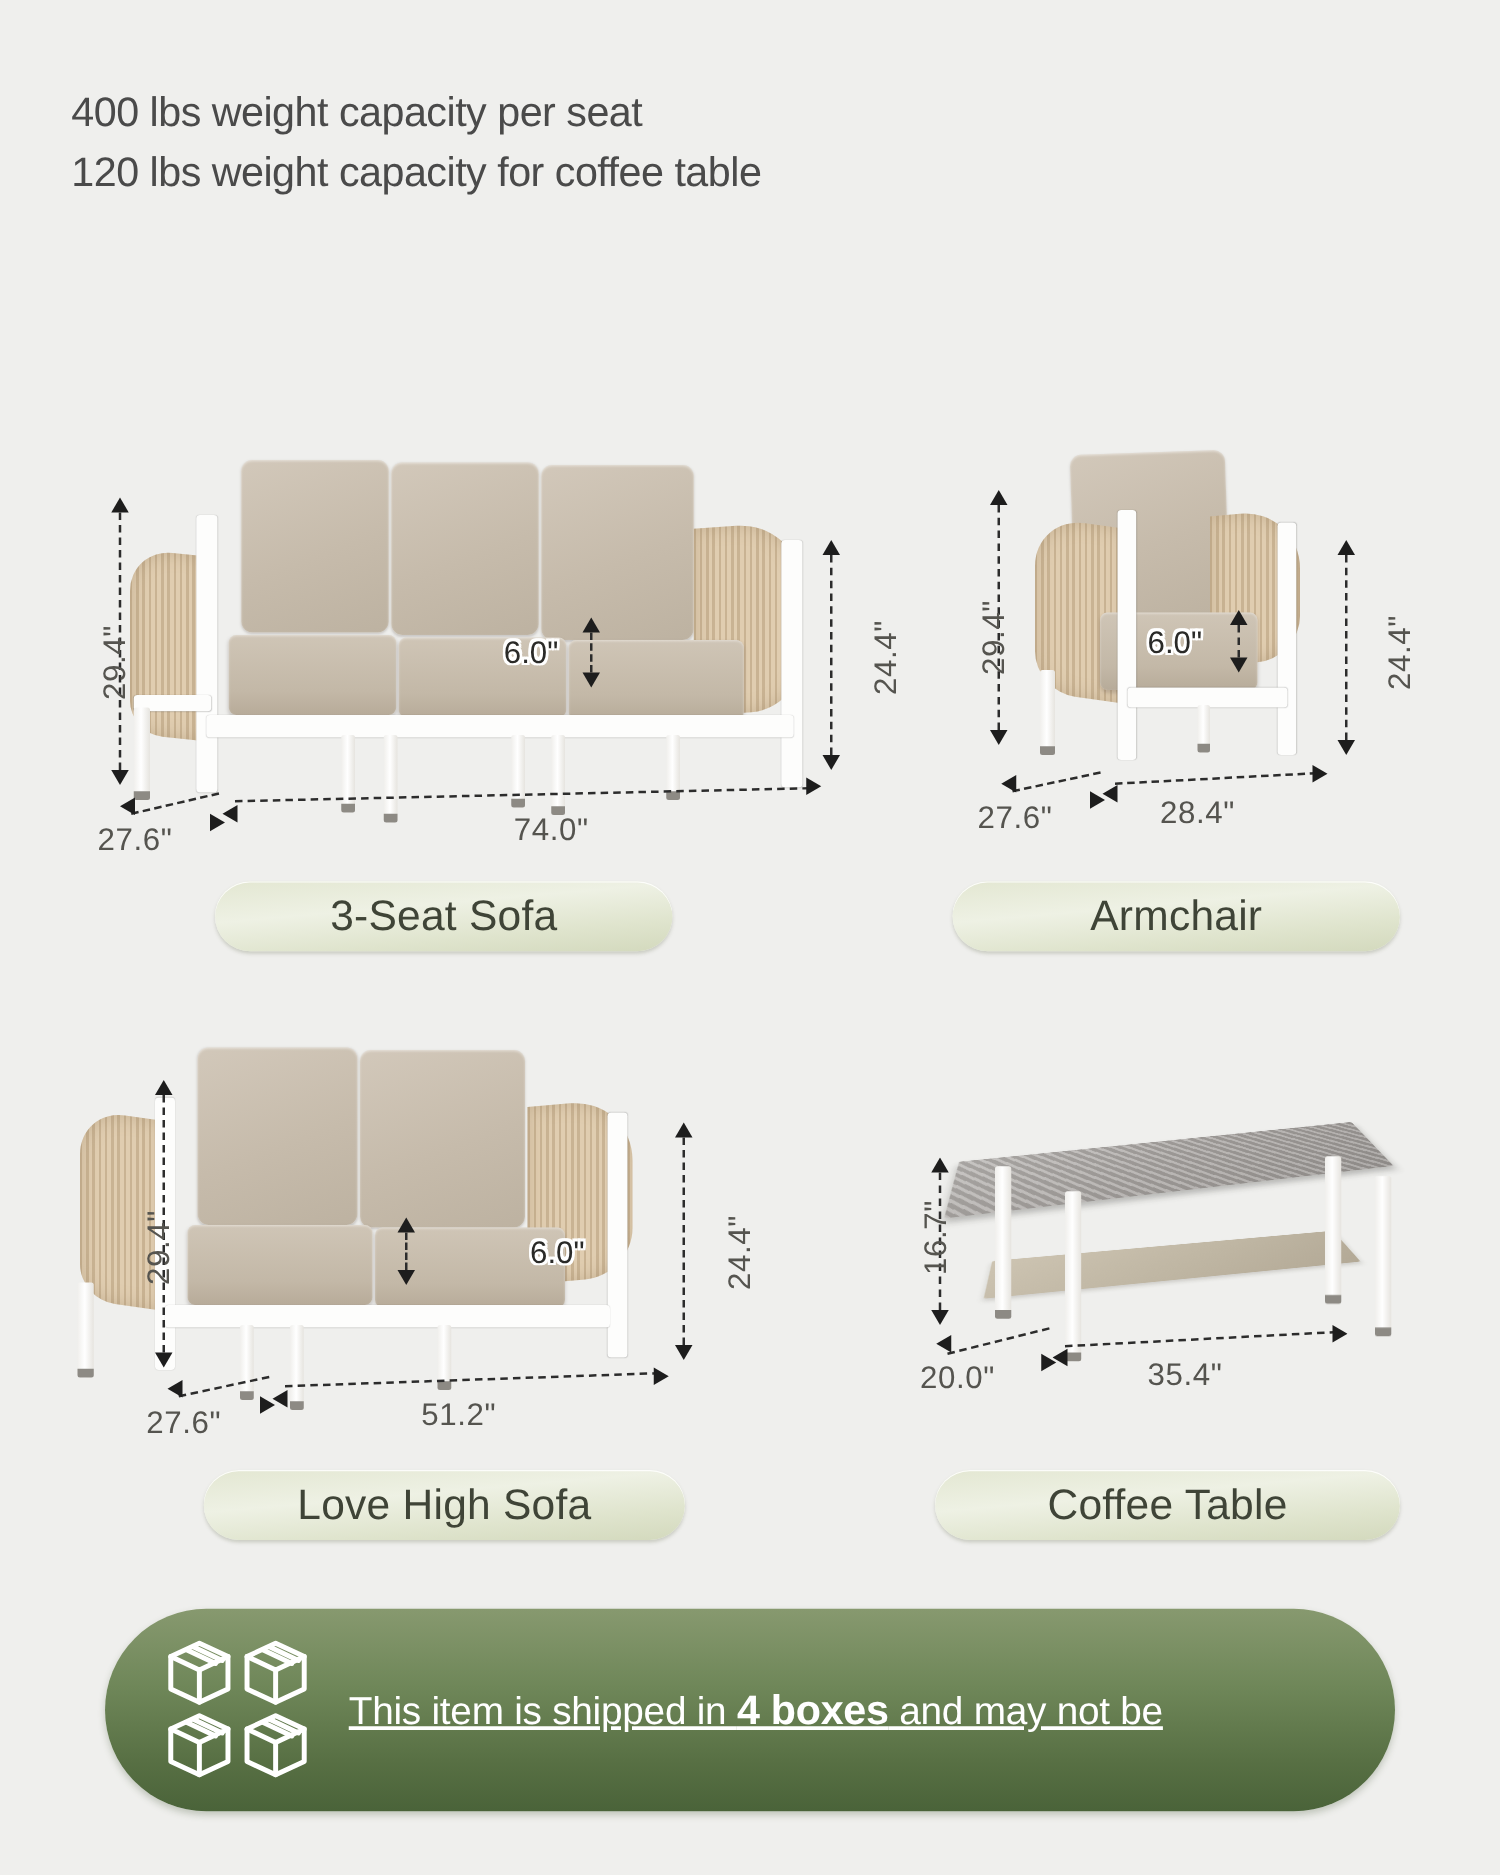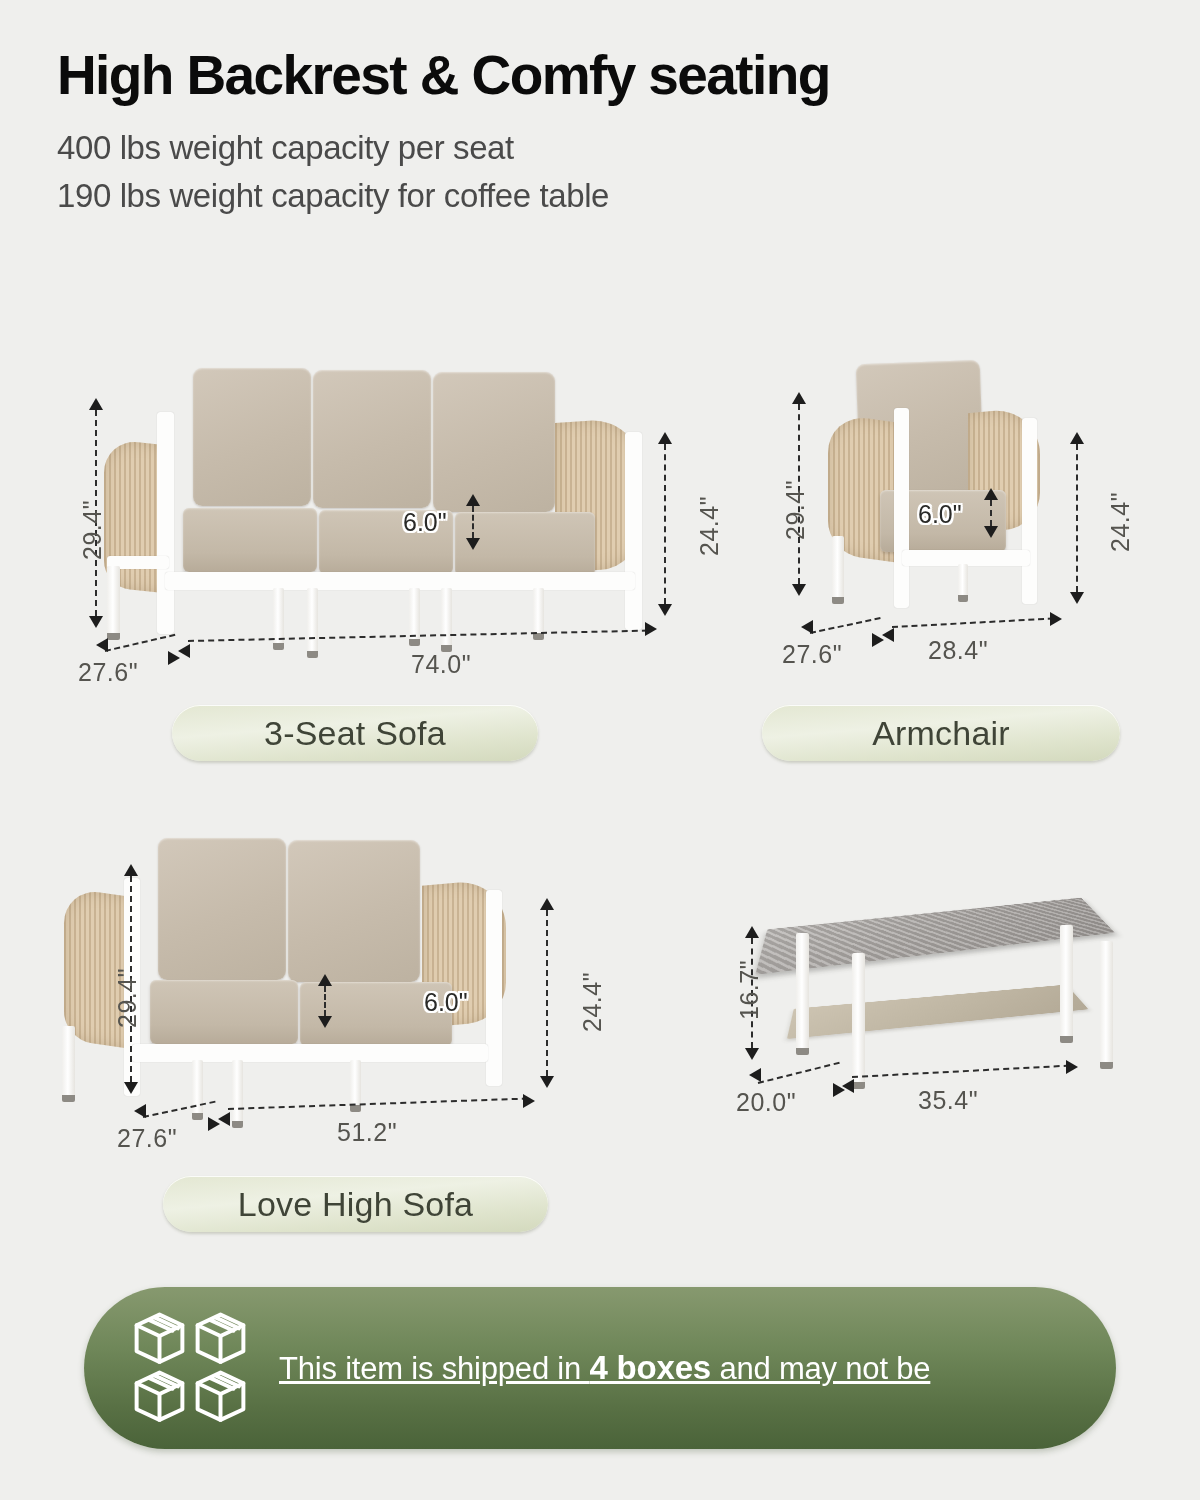--- a/index.html
+++ b/index.html
@@ -163,24 +163,23 @@
   }
   .banner-text b { font-weight: 700; font-size: 33px; }
   .banner-text div { white-space: nowrap; text-decoration: underline; }
 </style>
 </head>
 <body>
 
 <div class="page">
 
   <div class="header">
-    <div class="headline">High Backrest &amp; Comfy seating</div>
     <div class="subline">
       <div>400 lbs weight capacity per seat</div>
-      <div>190 lbs weight capacity for coffee table</div>
+      <div>120 lbs weight capacity for coffee table</div>
     </div>
   </div>
 
   <div class="cell" style="left:0; top:0; width:700px; height:780px;">
 
     <div class="figure" style="left:85px; top:360px; width:580px; height:280px;">
 
       <div class="cushion" style="left:108px; top:8px;  width:118px; height:138px;"></div>
       <div class="cushion" style="left:228px; top:10px; width:118px; height:138px;"></div>
       <div class="cushion" style="left:348px; top:12px; width:122px; height:140px;"></div>
@@ -411,20 +410,23 @@
       <div class="dim-label" style="left:36px; top:648px;">20.0"</div>
     </div>
 
     <div>
       <div class="dim-h" style="left:152px; top:636px; width:218px; transform: rotate(-3deg); transform-origin: left center;"></div>
       <div class="arrow left" style="left:142px; top:639px;"></div>
       <div class="arrow right" style="left:366px; top:620px;"></div>
       <div class="dim-label" style="left:218px; top:646px;">35.4"</div>
     </div>
 
+    <div class="pill" style="left:48px; top:736px; width:372px;">
+      <span>Coffee Table</span>
+    </div>
   </div>
 
   <div class="banner">
 
     <div class="boxes">
       <svg viewBox="0 0 40 38" aria-hidden="true">
         <g fill="none" stroke="#ffffff" stroke-width="2.6" stroke-linejoin="round" stroke-linecap="round">
           <path d="M20 3 L35 10 L20 17 L5 10 Z"></path>
           <path d="M5 10 L5 27 L20 34 L35 27 L35 10"></path>
           <path d="M20 17 L20 34"></path>

